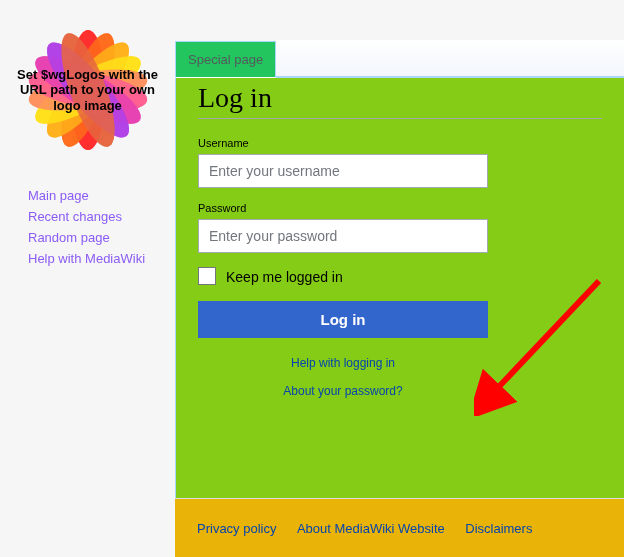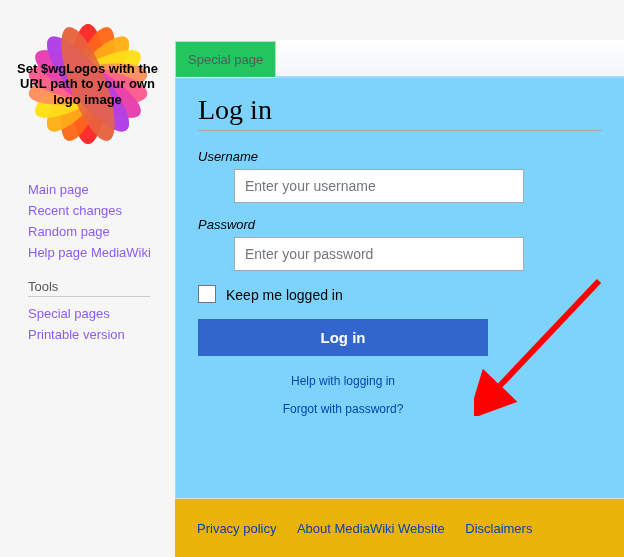--- a/index.html
+++ b/index.html
@@ -1,40 +1,40 @@
 <!DOCTYPE html>
 <html><head>
   <meta charset="utf-8">
   <style>
     * { margin: 0; padding: 0; box-sizing: border-box; }
     body { font-family: sans-serif; background: #f6f6f6; width: 624px; height: 557px; overflow: hidden; position: relative; }
     
     .layout { display: flex; height: 100%; }
     
-    .sidebar { width: 175px; padding: 4px 10px; flex-shrink: 0; }
+    .sidebar { width: 175px; padding: 10px 10px; flex-shrink: 0; }
     .logo-wrap { width: 150px; height: 150px; display: flex; align-items: center; justify-content: center; margin: 5px auto 0; position: relative; }
     .logo-text { position: absolute; text-align: center; font-size: 13px; font-weight: bold; line-height: 1.2; z-index: 2; color: #000; }
     .logo-flower { position: absolute; width: 140px; height: 140px; }
     
     .nav-group { margin: 20px 0 0 18px; }
     .nav-group-2 { margin-top: 16px; margin-left: 18px; }
     .nav-heading { font-size: 13px; color: #54595d; border-bottom: 1px solid #c8ccd1; padding-bottom: 2px; margin-bottom: 6px; margin-right: 15px; }
     .nav-link { display: block; font-size: 13px; color: #8b5cf6; text-decoration: none; padding: 3px 0; cursor: pointer; }
     
     .content { flex: 1; display: flex; flex-direction: column; }
     .tabs { display: flex; height: 38px; margin-top: 40px; border-bottom: 1px solid #a7d7f9; }
     .tab { background: #22c55e; border: 1px solid #a7d7f9; border-bottom-color: #fff; padding: 10px 12px 6px; font-size: 13px; color: #54595d; position: relative; top: 1px; }
     .tabs-fill { flex: 1; border-bottom: 1px solid #a7d7f9; background: linear-gradient(to bottom, #fff 0%, #f2f6fb 100%); }
     
-    .main { background: #7dd3fc; padding: 16px 22px; flex: 1; border-left: 1px solid #a7d7f9; position: relative; }
+    .main { background: #84cc16; padding: 4px 22px; flex: 1; border-left: 1px solid #a7d7f9; position: relative; }
     .page-title { font-family: Georgia, serif; font-size: 28px; font-weight: normal; border-bottom: 1px solid #a2a9b1; padding-bottom: 4px; margin-bottom: 18px; }
     
     .form-field { margin-bottom: 14px; }
-    .field-label { display: block; font-size: 13px; margin-bottom: 5px; font-style: italic; }
-    .text-input { width: 290px; padding: 8px 10px; border: 1px solid #a2a9b1; font-size: 14px; color: #333; margin-left: 36px; }
+    .field-label { display: block; font-size: 11px; margin-bottom: 5px; }
+    .text-input { width: 290px; padding: 8px 10px; border: 1px solid #a2a9b1; font-size: 14px; color: #333; }
     .text-input::placeholder { color: #72777d; }
     
     .checkbox-row { display: flex; align-items: flex-end; margin: 14px 0 16px; }
     .checkbox { width: 18px; height: 18px; border: 1px solid #72777d; margin-right: 10px; background: #fff; cursor: pointer; }
     .checkbox-label { font-size: 14px; }
     
     .login-btn { width: 290px; background: #3366cc; color: #fff; border: none; padding: 10px; font-size: 15px; font-weight: bold; cursor: pointer; }
     
     .help-links { width: 290px; text-align: center; margin-top: 18px; }
     .help-link { display: block; color: #0645ad; text-decoration: none; font-size: 12px; margin-bottom: 14px; cursor: pointer; }
@@ -72,28 +72,23 @@
           <ellipse rx="18" ry="60" fill="#e6663f" opacity="0.85" transform="rotate(340)"></ellipse>
         </g>
       </svg>
       <div class="logo-text">Set $wgLogos with the URL path to your own logo image</div>
     </div>
 
     <div class="nav-group">
       <a class="nav-link">Main page</a>
       <a class="nav-link">Recent changes</a>
       <a class="nav-link">Random page</a>
-      <a class="nav-link">Help page MediaWiki</a>
+      <a class="nav-link">Help with MediaWiki</a>
     </div>
 
-    <div class="nav-group-2">
-      <div class="nav-heading">Tools</div>
-      <a class="nav-link">Special pages</a>
-      <a class="nav-link">Printable version</a>
-    </div>
   </div>
 
   <div class="content">
     <div class="tabs">
       <div class="tab">Special page</div>
       <div class="tabs-fill"></div>
     </div>
 
     <div class="main">
       <h1 class="page-title">Log in</h1>
@@ -110,21 +105,21 @@
       
       <div class="checkbox-row">
         <div class="checkbox"></div>
         <span class="checkbox-label">Keep me logged in</span>
       </div>
       
       <button class="login-btn">Log in</button>
       
       <div class="help-links">
         <a class="help-link">Help with logging in</a>
-        <a class="help-link">Forgot with password?</a>
+        <a class="help-link">About your password?</a>
       </div>
       
       <svg class="arrow" width="130" height="140">
         <defs>
           <marker id="ah" markerWidth="8" markerHeight="8" refX="2" refY="4" orient="auto">
             <polygon points="0,0 8,4 0,8" fill="#ff0000"></polygon>
           </marker>
         </defs>
         <line x1="125" y1="5" x2="18" y2="118" stroke="#ff0000" stroke-width="6" marker-end="url(#ah)"></line>
       </svg>

